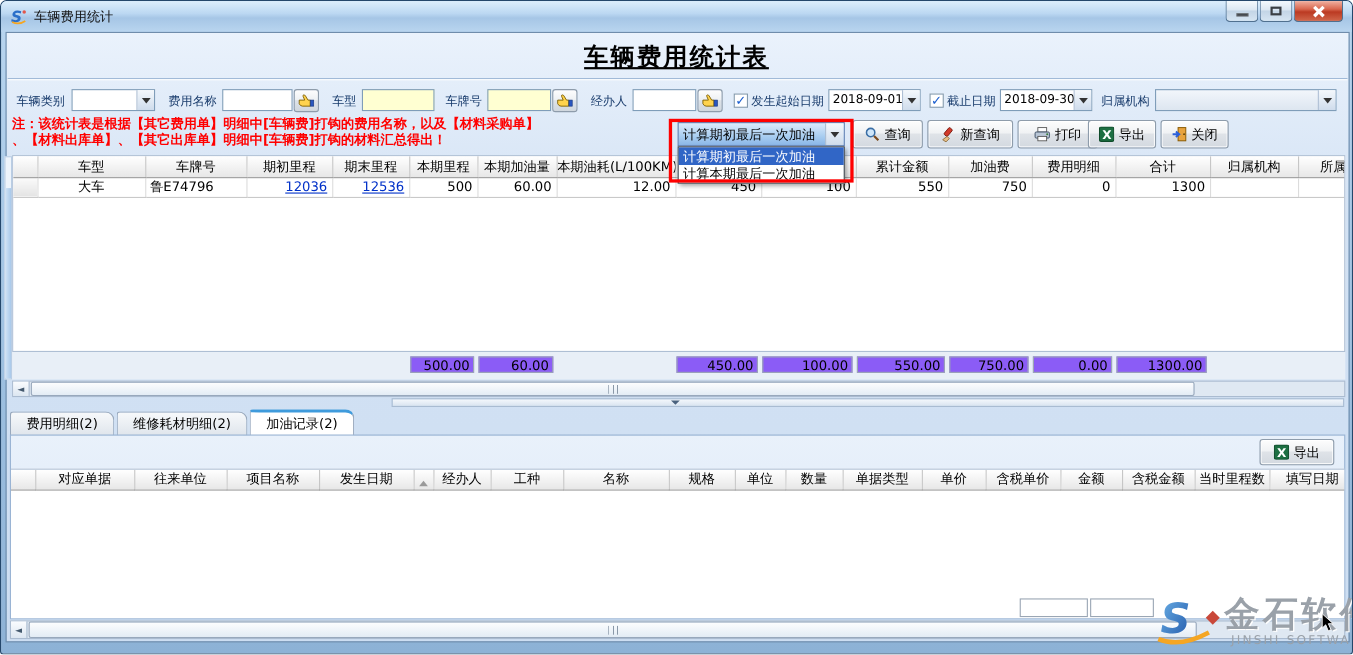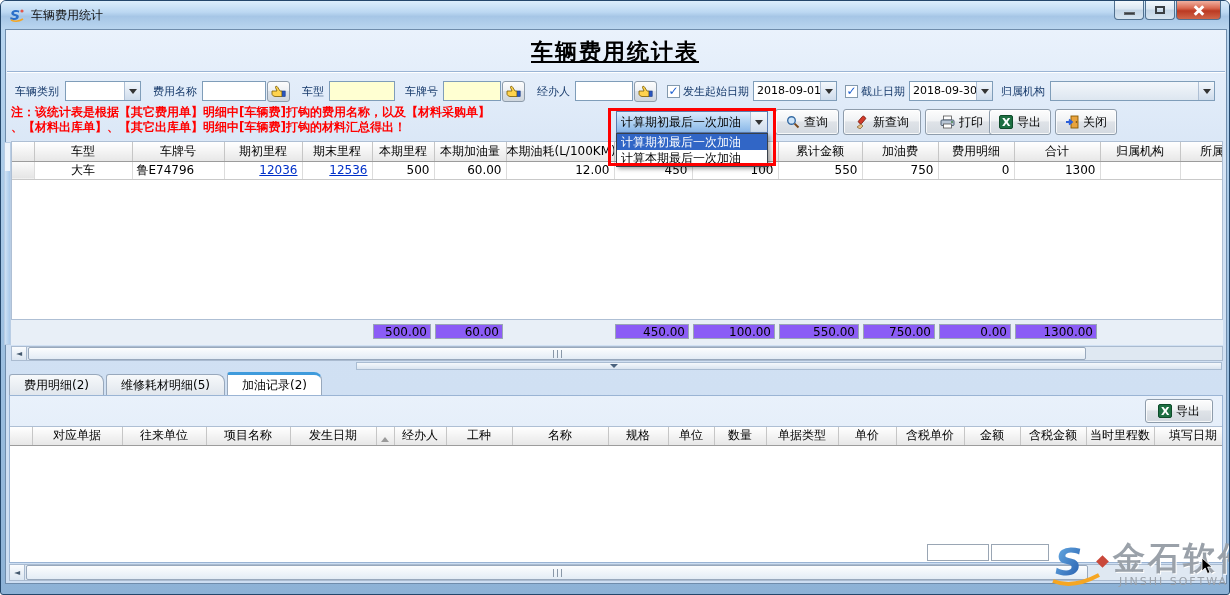--- a/index.html
+++ b/index.html
@@ -363,21 +363,21 @@
         <div class="grip"></div>
       </div>
   </div>
 
   <div class="splitter">
       <div class="chev"></div>
     </div>
 
   <div class="tabs">
     <div class="tab">费用明细(2)</div>
-    <div class="tab">维修耗材明细(5)</div>
+    <div class="tab">维修耗材明细(2)</div>
     <div class="tab active">加油记录(2)</div>
   </div>
 
   <div class="bottom-panel"></div>
   <div class="btn export-btn">
     <svg width="14" height="14" viewBox="0 0 14 14">
         <rect x="0.5" y="0.5" width="13" height="13" rx="1.5" fill="#1d6f42" stroke="#0e4b2a"></rect>
         <text x="3" y="11" font-size="11" font-weight="bold" fill="#fff">X</text>
       </svg>
     <span>导出</span>

